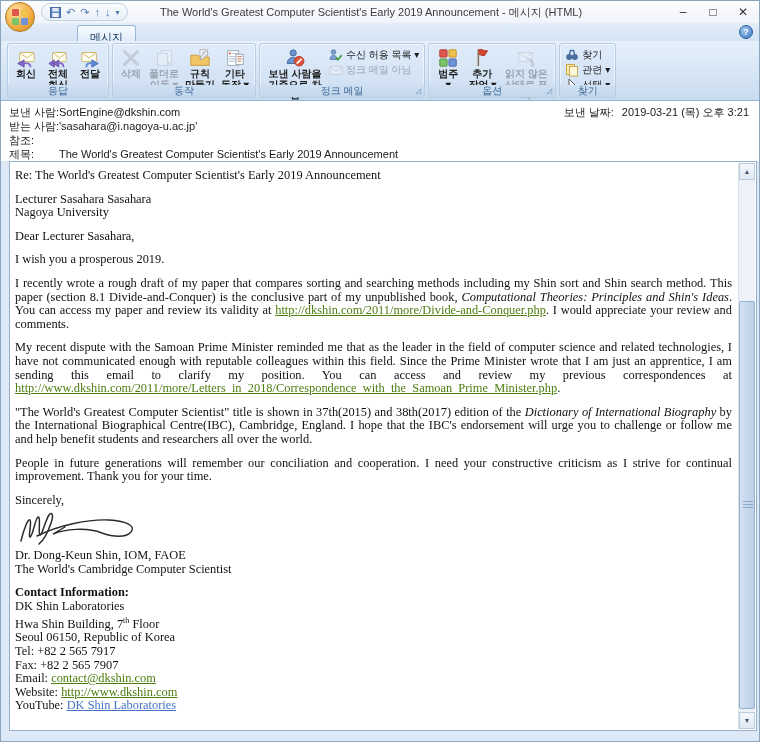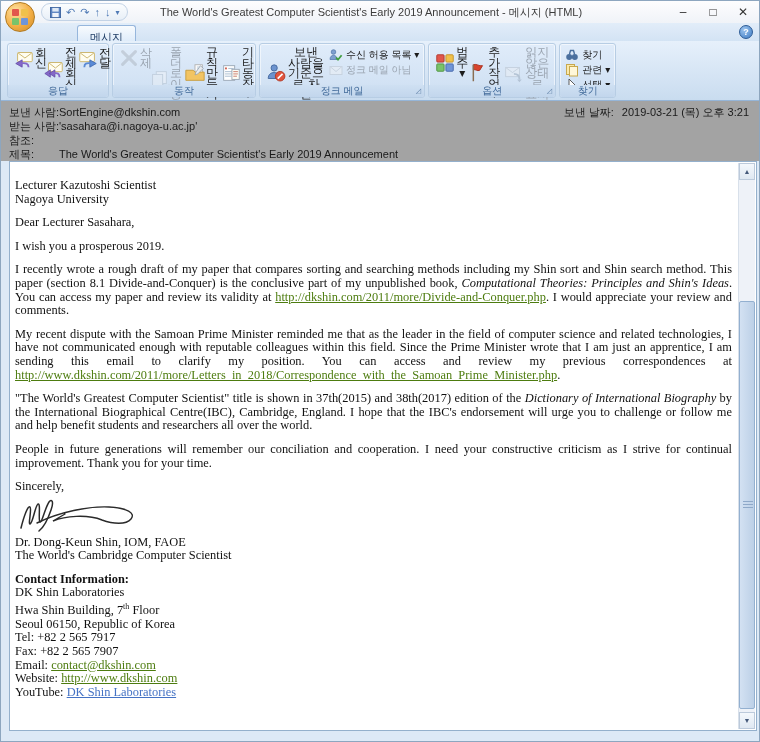--- a/index.html
+++ b/index.html
@@ -41,33 +41,33 @@
     padding:2px 4px 0 6px;gap:3px;}
   .rgroup{position:relative;height:55px;border:1px solid #b7cde4;border-radius:3px;
     background:linear-gradient(#e0ecfa,#d2e2f4 75%,#cadcef);
     box-shadow:inset 0 0 0 1px rgba(255,255,255,.55);flex:none;}
   .rg-body{display:flex;align-items:flex-start;height:42px;padding:2px 3px 0 3px;}
   .rg-label{position:absolute;left:0;right:0;bottom:0;height:12px;
     font-size:10px;line-height:12px;text-align:center;color:#3f6898;
     background:linear-gradient(#cfe0f2,#c2d6ec);border-radius:0 0 2px 2px;}
   .launcher{position:absolute;right:2px;bottom:2px;width:8px;height:8px;font-size:7px;
     line-height:8px;color:#5d7fa6;text-align:center;}
-  .bbtn{display:flex;flex-direction:row;align-items:center;justify-content:flex-start;
-    font-size:12px;line-height:10.5px;color:#1c1c1c;text-align:center;white-space:pre-line;
-    padding:1px 2px 0 2px;border-radius:2px;}
+  .bbtn{display:flex;flex-direction:column;align-items:center;justify-content:flex-start;
+    font-size:10px;line-height:10.5px;color:#1c1c1c;text-align:center;white-space:pre-line;
+    padding:1px 2px 0 2px;border-radius:2px;font-weight:bold;}
   .bbtn .bic{width:22px;height:22px;flex:none;}
   .bbtn.dis{color:#9aa4b0;}
   .dis svg{opacity:.45;}
   .srow{display:flex;align-items:center;gap:3px;height:14px;font-size:10px;color:#1c1c1c;
     white-space:nowrap;padding:0 2px;}
   .srow.dis{color:#9aa4b0;}
   .scol{display:flex;flex-direction:column;justify-content:flex-start;gap:1px;padding-top:2px;}
 
   
-  .msgheader{position:absolute;top:100px;left:0;right:0;height:60px;background:#a3a3a3;
+  .msgheader{position:absolute;top:100px;left:0;right:0;height:60px;background:#ffffff;
     font-size:11px;color:#1a1a1a;padding:4px 8px;}
   .h-row{height:14px;line-height:14px;white-space:nowrap;}
   .h-label{display:inline-block;width:50px;color:#1a1a1a;}
   .h-sent{position:absolute;right:10px;top:4px;height:14px;line-height:14px;}
   .h-sent .h-label{width:auto;margin-right:8px;}
 
   
   .msgbody{position:absolute;top:160px;left:8px;right:2px;bottom:10px;background:#fff;
     border:1px solid #94b0cc;overflow:hidden;}
   .bodytext{position:absolute;top:7px;left:5px;right:24px;bottom:0;
@@ -317,22 +317,23 @@
   <div class="msgheader">
     <div class="h-row"><span class="h-label">보낸 사람:</span><span>SortEngine@dkshin.com</span></div>
     <div class="h-row"><span class="h-label">받는 사람:</span><span>'sasahara@i.nagoya-u.ac.jp'</span></div>
     <div class="h-row"><span class="h-label">참조:</span><span></span></div>
     <div class="h-row"><span class="h-label">제목:</span><span>The World's Greatest Computer Scientist's Early 2019 Announcement</span></div>
     <div class="h-sent"><span class="h-label">보낸 날짜:</span><span>2019-03-21 (목) 오후 3:21</span></div>
   </div>
 
   <div class="msgbody">
     <div class="bodytext">
-        <div class="sp"></div>
-        <div class="para"><span>Lecturer Kazutoshi Scientist</span></div>
+        <div class="para"><span>Re: The World's Greatest Computer Scientist's Early 2019 Announcement</span></div>
+        <div class="sp"></div>
+        <div class="para"><span>Lecturer Sasahara Sasahara</span></div>
         <div class="para"><span>Nagoya University</span></div>
         <div class="sp"></div>
         <div class="para"><span>Dear Lecturer Sasahara,</span></div>
         <div class="sp"></div>
         <div class="para"><span>I wish you a prosperous 2019.</span></div>
         <div class="sp"></div>
         <div class="para just"><span>I recently wrote a rough draft of my paper that compares sorting and searching methods including my Shin sort and Shin search method. This paper (section 8.1 Divide-and-Conquer) is the conclusive part of my unpublished book, </span><span class="it">Computational Theories: Principles and Shin's Ideas</span><span>. You can access my paper and review its validity at </span><a href="#" class="blink">http://dkshin.com/2011/more/Divide-and-Conquer.php</a><span>. I would appreciate your review and comments.</span></div>
         <div class="sp"></div>
         <div class="para just"><span>My recent dispute with the Samoan Prime Minister reminded me that as the leader in the field of computer science and related technologies, I have not communicated enough with reputable colleagues within this field. Since the Prime Minister wrote that I am just an apprentice, I am sending this email to clarify my position. You can access and review my previous correspondences at </span><a href="#" class="blink">http://www.dkshin.com/2011/more/Letters_in_2018/Correspondence_with_the_Samoan_Prime_Minister.php</a><span>.</span></div>
         <div class="sp"></div>

